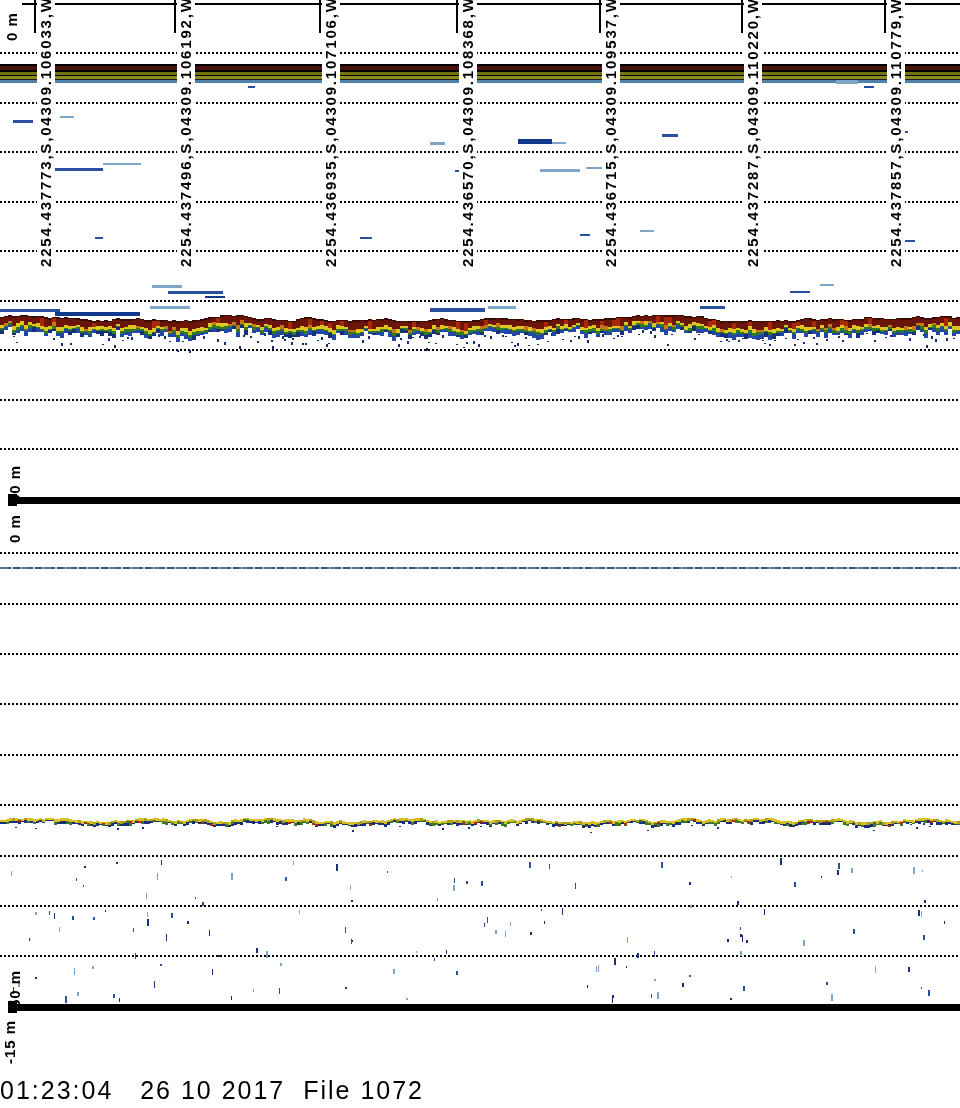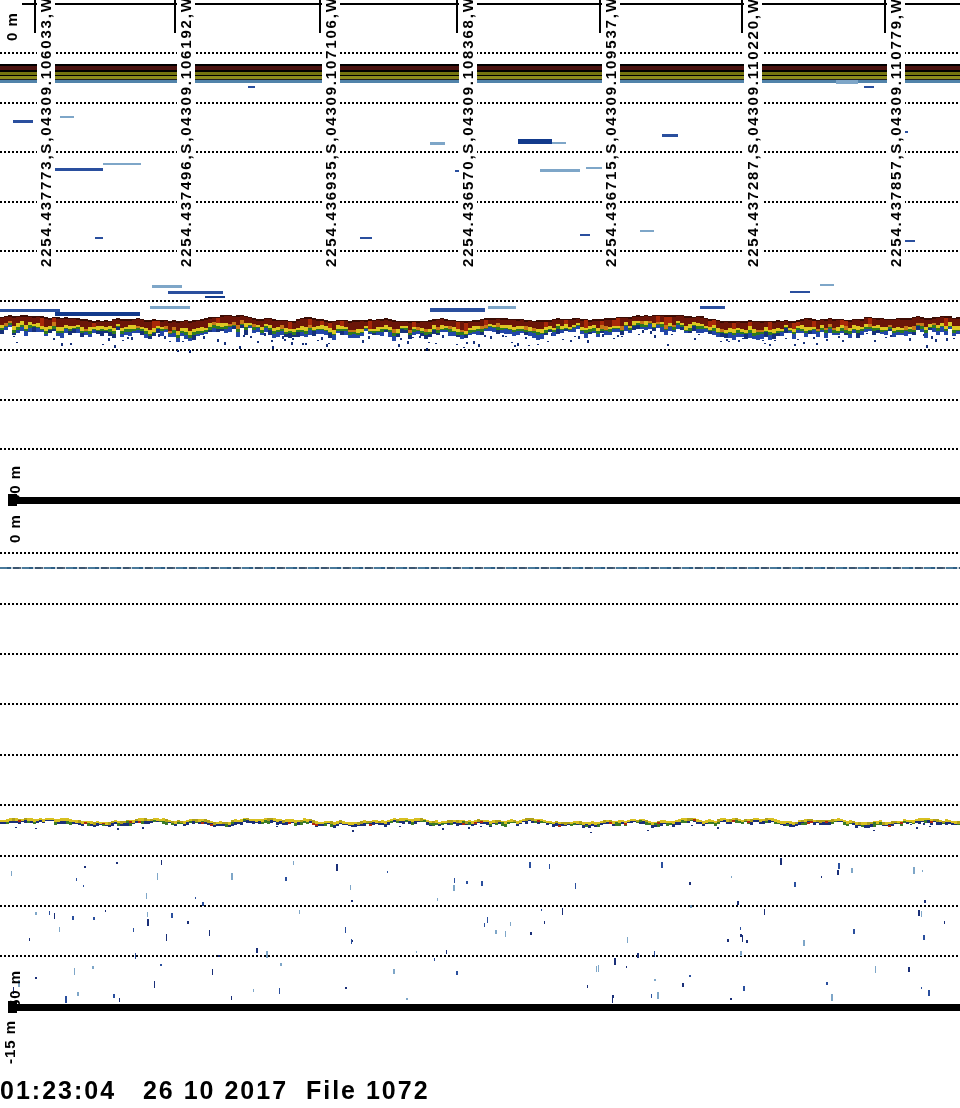--- a/index.html
+++ b/index.html
@@ -7,21 +7,21 @@
           font-family:"Liberation Sans",sans-serif;}
   .hgrid{position:absolute;left:0;width:960px;height:2px;
          background:repeating-linear-gradient(90deg,#000 0 2px,transparent 2px 4px);}
   #paint{position:absolute;left:0;top:0;}
   .vlabel{position:absolute;transform:rotate(-90deg);transform-origin:0 0;
           white-space:nowrap;font-weight:bold;color:#000;}
   .gps{font-size:15px;letter-spacing:1.8px;line-height:18px;background:#ffffff;padding:0 1px;}
   .axis{font-size:15px;letter-spacing:1px;line-height:16px;}
   .surface2{position:absolute;height:2px;
      background:repeating-linear-gradient(90deg,#4a7a9a 0 7px,#2f5f85 7px 11px,#c8d4dc 11px 13px,#3a5570 13px 19px,#55667a 19px 21px,#c8d4dc 21px 22px);}
-  .footer{position:absolute;left:0;top:1076px;font-weight:bold;font-size:25px;
+  .footer{position:absolute;left:0;top:1076px;font-weight:normal;font-size:25px;
           letter-spacing:2px;color:#000;white-space:pre;}
 </style>
 </head>
 <body>
 
 <div class="canvas">
   <div id="gridlayer">
       <div class="hgrid" style="top: 52px;"></div>
       <div class="hgrid" style="top: 102px;"></div>
       <div class="hgrid" style="top: 151px;"></div>

